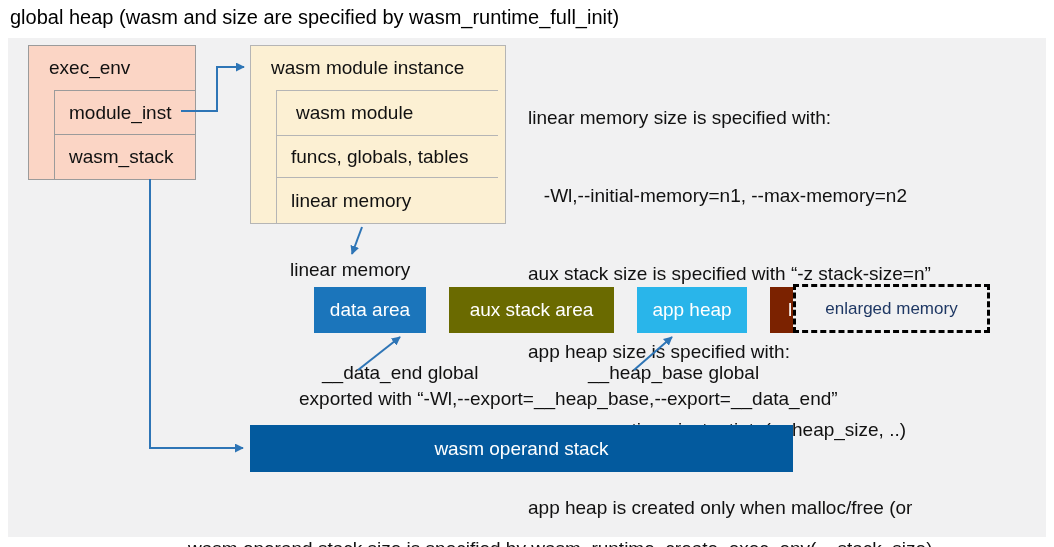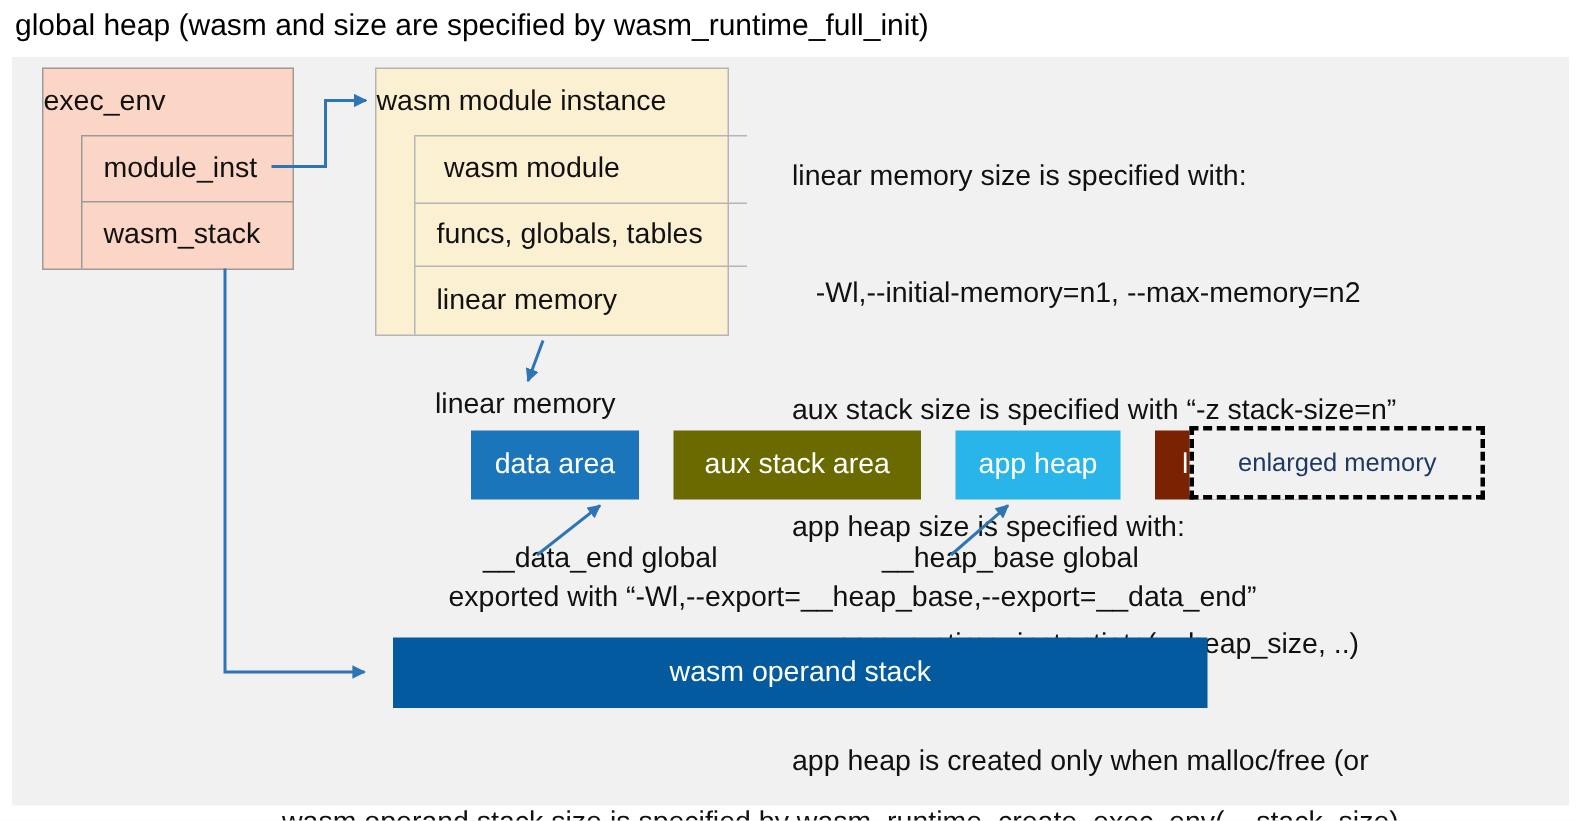--- a/index.html
+++ b/index.html
@@ -6,31 +6,31 @@
   html,body { width:1054px; height:547px; background:#ffffff; overflow:hidden;
               font-family:"Liberation Sans", sans-serif; color:#111; position:relative; }
   .abs { position:absolute; }
 
   #page-title { left:10px; top:6px; font-size:20px; color:#000; }
 
   #panel { left:8px; top:38px; width:1038px; height:499px; background:#f1f1f2; }
 
   
   .tree-box { position:absolute; border:1px solid #9b9b9b; }
-  .tree-header { display:flex; align-items:center; padding-left:0; font-size:19px; }
+  .tree-header { display:flex; align-items:center; padding-left:20px; font-size:19px; }
   .tree-row { display:flex; align-items:center; padding-left:14px; font-size:19px;
               border-left:1px solid #9b9b9b; border-top:1px solid #9b9b9b; margin-left:25px; }
 
   #exec-env-box { left:28px; top:45px; width:168px; background:#fbd5c5; }
   #exec-env-box .tree-header { height:44px; }
   #exec-env-box .tree-row { width:142px; }
   #row-module-inst { height:44px; }
   #row-wasm-stack  { height:45px; }
 
-  #module-instance-box { left:250px; top:45px; width:236px; background:#fcf0d3; border-color:#b5b5b5; }
+  #module-instance-box { left:250px; top:45px; width:256px; background:#fcf0d3; border-color:#b5b5b5; }
   #module-instance-box .tree-header { height:44px; }
   #module-instance-box .tree-row { width:222px; border-color:#b5b5b5; }
   #row-wasm-module { height:45px;padding-left:19px; }
   #row-funcs       { height:42px; }
   #row-linear-mem  { height:46px; }
 
   
   #notes-block { left:528px; top:53px; font-size:19px; line-height:26px; white-space:pre; }
 
   
@@ -45,21 +45,21 @@
   #segment-enlarged { left:793px; top:284px; width:197px; height:49px;
        border:3px dashed #000; background:#f1f1f2; color:#1f3864;
        display:flex; align-items:center; justify-content:center; font-size:17px; }
 
   #data-end-label  { left:322px; top:362px; font-size:19px; }
   #heap-base-label { left:588px; top:362px; font-size:19px; }
   #export-note     { left:299px; top:388px; font-size:19px; }
 
   
   #operand-stack-bar { left:250px; top:425px; width:543px; height:47px; background:#035a9e;
-       color:#ffffff; display:flex; align-items:center; justify-content:center; font-size:19px;margin-left:12px; }
+       color:#ffffff; display:flex; align-items:center; justify-content:center; font-size:19px; }
   #operand-stack-note { left:188px; top:481px; font-size:19px; line-height:27px; white-space:pre; }
 
   #arrow-overlay { left:0; top:0; width:1054px; height:547px; pointer-events:none; }
 </style>
 </head>
 <body>
 
 <div class="abs" id="page-title">global heap (wasm and size are specified by wasm_runtime_full_init)</div>
 
 <div class="abs" id="panel"></div>

